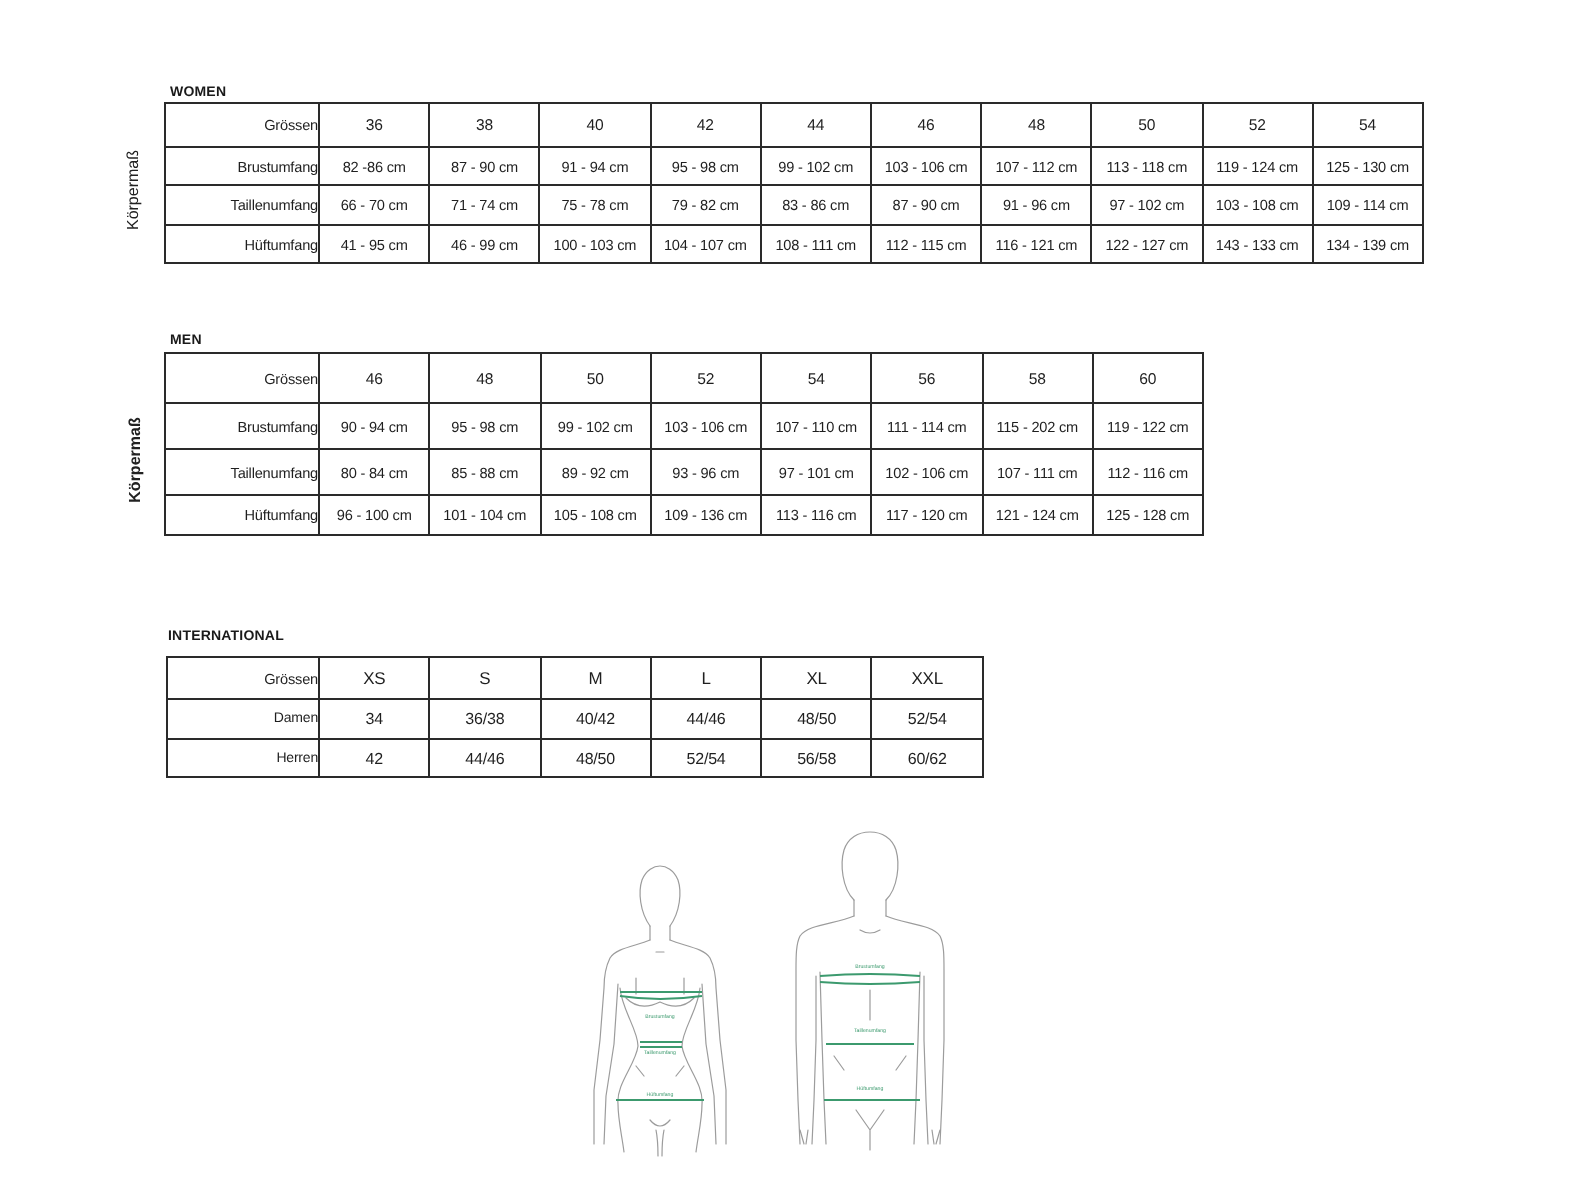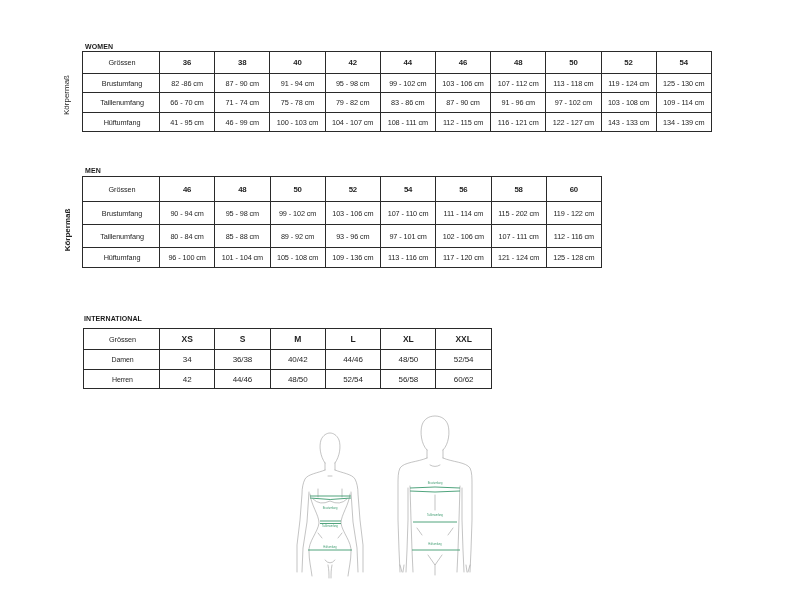--- a/index.html
+++ b/index.html
@@ -16,22 +16,22 @@
   }
   .side-label.bold { font-weight:bold; }
   table.size-table {
     position:absolute; border-collapse:collapse; table-layout:fixed;
     border:1.5px solid #1f1f1f;
   }
   table.size-table td {
     border:1px solid #2a2a2a; padding:0; font-size:7.3px; text-align:center;
     white-space:nowrap; overflow:hidden; color:#1f1f1f; letter-spacing:-0.1px;
   }
-  table.size-table td.row-label { text-align:center; padding-left:2px; }
-  table.size-table tr.head td { font-weight:bold; font-size:7.8px; }
+  table.size-table td.row-label { text-align:right; padding-left:2px; }
+  table.size-table tr.head td { font-weight:normal; font-size:7.8px; }
   table.size-table tr.head td.row-label { font-weight:normal; font-size:7.3px; }
   table.intl tr.head td { font-size:8.5px; }
   table.intl td { font-size:8px; }
   table.intl td.row-label { font-size:7px; }
   svg.figures { position:absolute; left:0; top:0; pointer-events:none; }
   svg.figures .outline { fill:none; stroke:#9c9c9c; stroke-width:0.6; stroke-linecap:round; stroke-linejoin:round; }
   svg.figures .measure { fill:none; stroke-width:0.9; }
   svg.figures text { font-family:"Liberation Sans", sans-serif; font-size:2.6px; text-anchor:middle; }
 </style>
 </head>

